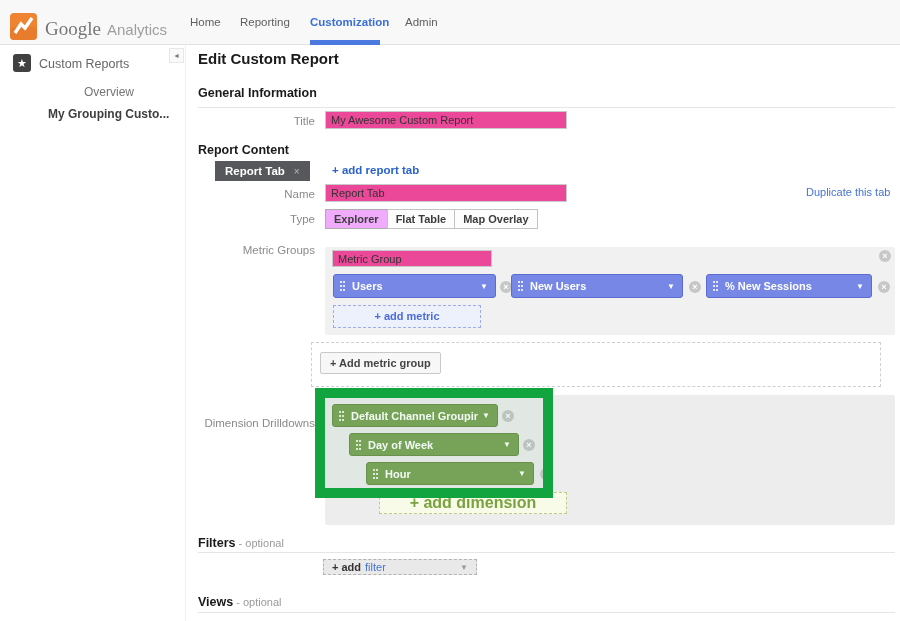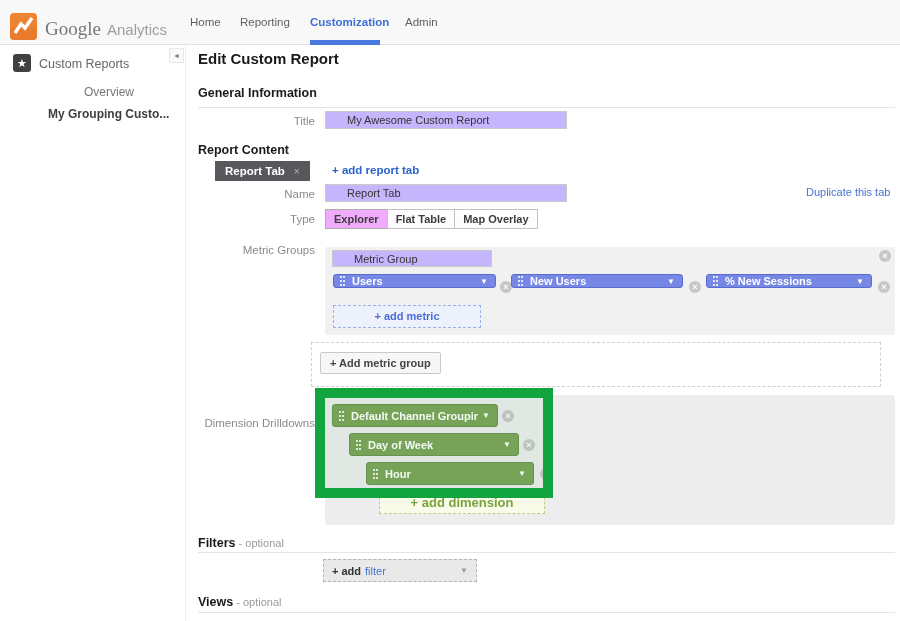--- a/index.html
+++ b/index.html
@@ -36,42 +36,42 @@
   
   .main { position:absolute; left:186px; top:45px; width:714px; height:576px; }
   .abs { position:absolute; }
   .page-title { left:12px; top:5px; font-size:15px; font-weight:bold; color:#1a1a1a; }
   .sec-head { font-size:12.5px; font-weight:bold; color:#1a1a1a; }
   .opt { font-weight:normal; font-size:11px; color:#9a9a9a; }
   .rule { position:absolute; left:12px; width:697px; height:1px; background:#e5e5e5; }
 
   .flabel { position:absolute; left:12px; width:117px; text-align:right;
             font-size:11.5px; color:#8a8a8a; }
-  .tinput { position:absolute; height:18px; border:1px solid #c9c9c9; background:#c4b5fd;
-            font-family:"Liberation Sans", sans-serif; font-size:11px; color:#333; padding:1px 21px; }
+  .tinput { position:absolute; height:18px; border:1px solid #c9c9c9; background:#ec4899;
+            font-family:"Liberation Sans", sans-serif; font-size:11px; color:#333; padding:1px 5px; }
 
   .report-tab { position:absolute; left:29px; top:116px; height:20px; background:#57585b; color:#fff;
                 font-size:11.5px; font-weight:bold; display:flex; align-items:center;
                 padding:0 10px; gap:9px; cursor:pointer; }
   .report-tab .tab-x { color:#b9b9b9; font-size:10px; font-weight:normal; cursor:pointer; }
   .add-tab-link { position:absolute; left:146px; top:119px; color:#2b62cc;
                   font-size:11.5px; font-weight:bold; cursor:pointer; }
   .dup-link { position:absolute; left:620px; top:141px; color:#4474d4; font-size:11px; cursor:pointer; }
 
   .segment { position:absolute; left:139px; top:164px; display:inline-flex; }
   .seg-btn { padding:3px 8px; font-size:11px; font-weight:bold; color:#3c3c3c;
              background:#fdfdfd; border:1px solid #c2c2c2; margin-left:-1px; cursor:pointer; }
   .seg-btn.selected { background:#f0abfc; border-color:#adadad; }
   .seg-btn:first-child { margin-left:0; }
 
   .panel { position:absolute; left:139px; width:570px; background:#f1f1f1; border-radius:2px; }
   .metric-panel { top:202px; height:88px; }
   .dim-panel { top:350px; height:130px; background:#ededed; }
 
-  .pill { position:absolute; height:14px; border-radius:3px; color:#fff; font-size:11px;
+  .pill { position:absolute; height:24px; border-radius:3px; color:#fff; font-size:11px;
           font-weight:bold; display:flex; align-items:center; padding:0 7px 0 6px; cursor:pointer; }
   .pill.blue { background:#7687e6; border:1px solid #5a6cd0; }
   .pill.green { background:#7da45b; border:1px solid #6d9150; height:23px; }
   .pill .dots { position:relative; width:6px; height:12px; margin-right:6px; cursor:grab; }
   .pill .dots::before { content:""; position:absolute; left:0; top:1px; width:2px; height:2px;
           background:rgba(255,255,255,.8);
           box-shadow:0 4px 0 rgba(255,255,255,.8),0 8px 0 rgba(255,255,255,.8),
                      3px 0 0 rgba(255,255,255,.8),3px 4px 0 rgba(255,255,255,.8),
                      3px 8px 0 rgba(255,255,255,.8); }
   .pill .plabel { flex:1; white-space:nowrap; overflow:hidden; }
@@ -81,29 +81,29 @@
              color:#fff; font-size:9px; line-height:12px; text-align:center; font-weight:bold; cursor:pointer; }
 
   .add-metric { position:absolute; left:147px; top:260px; width:148px; height:23px;
                 background:#edf1fc; border:1px dashed #9dadea; color:#4b6cd8; font-size:11px;
                 font-weight:bold; text-align:center; line-height:21px; cursor:pointer; }
   .amg-region { position:absolute; left:125px; top:297px; width:570px; height:45px;
                 border:1px dashed #cfcfcf; background:#fff; }
   .amg-btn { position:absolute; left:8px; top:9px; padding:4px 9px; font-size:11px; font-weight:bold;
              color:#444; background:#f7f7f7; border:1px solid #c9c9c9; border-radius:2px; cursor:pointer; }
 
-  .add-dim { position:absolute; left:193px; top:447px; width:166px; height:22px;
-             background:#f7fbe7; border:1px dashed #bccc8e; color:#7aa23f; font-size:13px;
+  .add-dim { position:absolute; left:193px; top:447px; width:188px; height:22px;
+             background:#f7fbe7; border:1px dashed #bccc8e; color:#7aa23f; font-size:16px;
              font-weight:bold; text-align:center; line-height:20px; cursor:pointer; }
 
   .highlight-box { position:absolute; left:129px; top:343px; width:238px; height:110px;
                    border:10px solid #12a53f; background:rgba(18,165,63,0.05); z-index:5;
                    pointer-events:none; }
 
-  .add-filter { position:absolute; left:137px; top:514px; width:154px; height:23px;
+  .add-filter { position:absolute; left:137px; top:514px; width:154px; height:16px;
                 background:#e9e9e9; border:1px dashed #b3b3b3; display:flex; align-items:center;
                 padding:0 8px; font-size:11px; cursor:pointer; }
   .add-filter .af-prefix { font-weight:bold; color:#333; }
   .add-filter .af-word { color:#4474d4; margin-left:4px; }
   .add-filter .af-caret { margin-left:auto; color:#999; font-size:8px; }
 </style>
 </head>
 <body>
 
 <div class="page">

